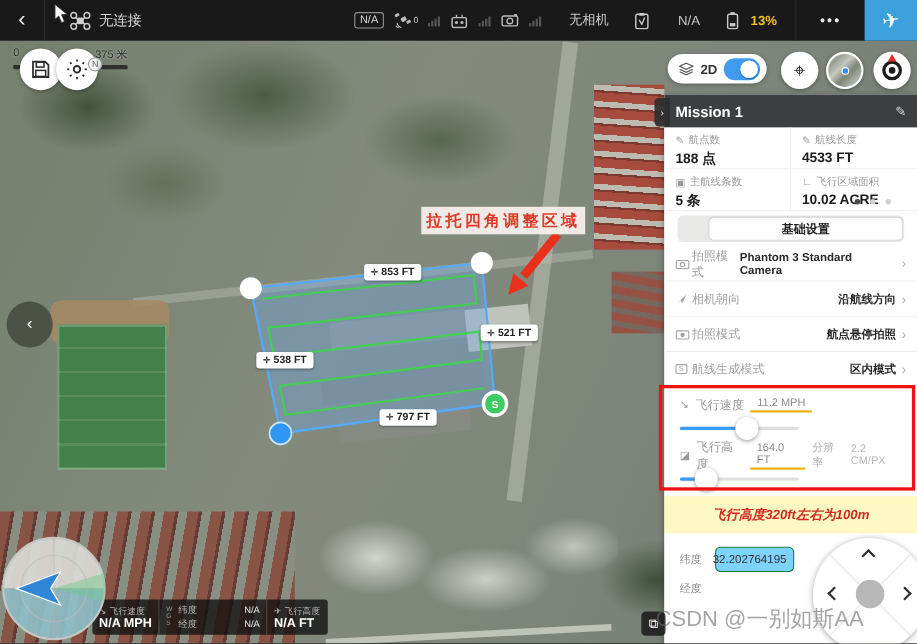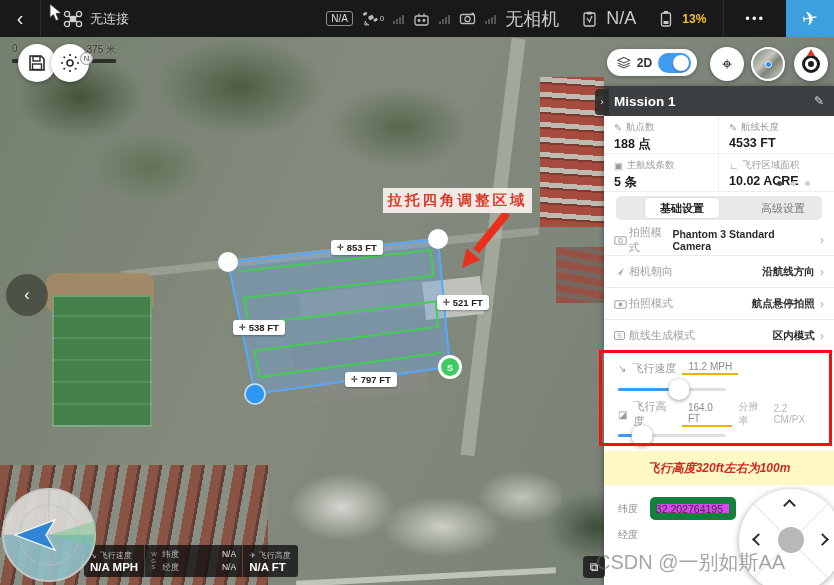--- a/index.html
+++ b/index.html
@@ -14,21 +14,21 @@
     color:#eee; font-size:20px; }
   .tb-sep { width:1px; height:37px; background:#2b2b2b; }
   .tb-drone { margin-left:22px; display:flex; align-items:center; gap:7px; font-size:13px; color:#d6d6d6; }
   .tb-right { margin-left:auto; display:flex; align-items:center; gap:9px; padding-right:0; }
   .na-badge { border:1px solid #8f8f8f; border-radius:3px; font-size:10px; color:#ddd; padding:1px 4px; }
   .sup0 { font-size:8px; color:#cfcfcf; vertical-align:top; margin-left:1px; }
   .bars { display:inline-flex; align-items:flex-end; gap:1px; height:10px; }
   .bars i { width:2px; background:#555; display:block; }
   .bars i:nth-child(1){height:3px}.bars i:nth-child(2){height:5px}
   .bars i:nth-child(3){height:7px}.bars i:nth-child(4){height:9px}
-  .tb-label { font-size:18px; color:#c9c9c9; }
+  .tb-label { font-size:12px; color:#c9c9c9;margin-left:16px; }
   .battery-pct { font-size:12px; font-weight:bold; color:#f3c21e; }
   .tb-dots { font-size:13px; letter-spacing:2px; color:#eee; padding:0 12px; }
   .tb-fly { width:48px; height:37px; background:#3ba0dc; display:flex; align-items:center;
     justify-content:center; color:#fff; font-size:19px; }
   .tb-fly span { transform:rotate(-10deg); }
   .micon { display:inline-flex; align-items:center; }
 
   
   .map { position:absolute; left:0; top:37px; width:834px; height:548px; overflow:hidden;
     background:linear-gradient(115deg,#75806e,#848b7d 38%,#7d857a 68%,#6f7a6e); }
@@ -158,21 +158,21 @@
   .slider .track { position:absolute; left:0; right:0; top:11px; height:3px; background:#dcdcdc; border-radius:2px; }
   .slider .fill { position:absolute; left:0; top:11px; height:3px; background:#3b9cf5; border-radius:2px; }
   .slider .thumb { position:absolute; top:2px; width:21px; height:21px; border-radius:50%;
     background:#fff; box-shadow:0 1px 4px rgba(0,0,0,.4); transform:translateX(-50%); }
 
   .red-note { flex:0 0 34px; background:#fef9c3; display:flex; align-items:center; justify-content:center;
     font-size:12px; font-weight:bold; color:#cf2a22;font-style:italic; }
   .coords { flex:1; background:#fff; padding:12px 0 0 14px; position:relative; }
   .c-row { display:flex; align-items:center; gap:8px; margin-bottom:8px; }
   .c-row .lb { font-size:10px; color:#8a8a8a; width:24px; }
-  .c-row .box { width:86px; height:23px; border:7px solid #15803d; border-radius:5px; background:#d946ef;
+  .c-row .box { width:72px; height:23px; border:1px solid #15803d; border-radius:5px; background:#7dd3fc;
     font-size:10.5px; color:#333; display:flex; align-items:center; justify-content:flex-end; padding-right:6px; }
 
   
   .red-rect { position:absolute; left:599px; top:350px; width:233px; height:96px; border:3px solid #f21111;
     z-index:40; pointer-events:none; }
 
   
   .dpad { position:absolute; left:739px; top:489px; width:104px; height:104px; border-radius:50%;
     background:#fff; box-shadow:0 1px 6px rgba(0,0,0,.35); z-index:30; overflow:hidden; }
   .dpad svg { position:absolute; left:0; top:0; }
@@ -460,21 +460,20 @@
       <div class="pagedots">
           <i class="on"></i>
           <i></i>
           <i></i>
         </div>
     </div>
 
     <div class="tabs">
       <div class="seg">
         <div class="tab active">基础设置</div>
-        <div class="tab">高级设置</div>
       </div>
     </div>
 
     <div class="srow">
       <span class="ic">
         <svg width="13" height="10" viewBox="0 0 13 10">
             <rect x="0.8" y="1.8" width="11.4" height="7.4" rx="1.2" fill="none" stroke="#a5a5a5" stroke-width="1.1"></rect>
             <circle cx="6.5" cy="5.5" r="2" fill="none" stroke="#a5a5a5" stroke-width="1"></circle>
           </svg>
       </span>

